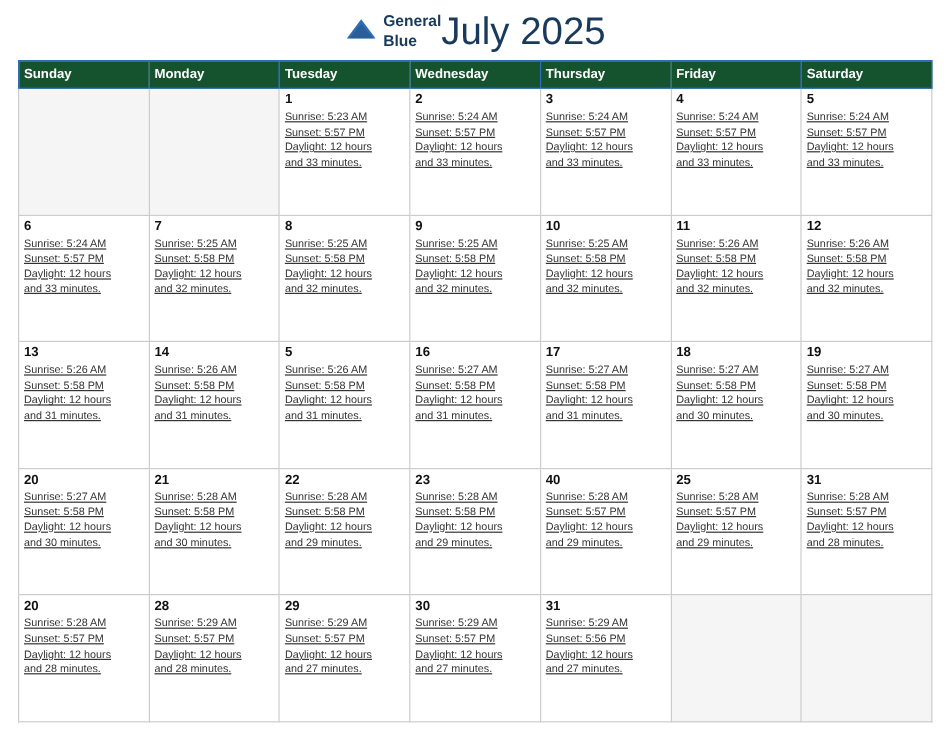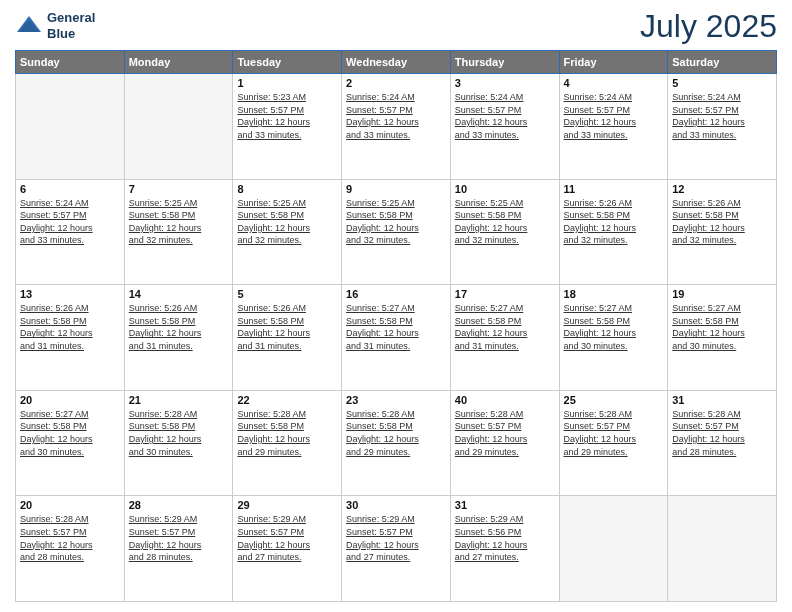--- a/index.html
+++ b/index.html
@@ -9,20 +9,21 @@
       width: 792px;
       height: 612px;
       overflow: hidden;
     }
     .page {
       width: 792px;
       height: 612px;
       padding: 10px 15px;
       display: flex;
       flex-direction: column;
+      align-items: center;
     }
     .header {
       display: flex;
       justify-content: space-between;
       align-items: flex-start;
       margin-bottom: 8px;
     }
     .logo {
       display: flex;
       align-items: center;
@@ -52,21 +53,21 @@
       color: #333;
       margin-top: 2px;
     }
     .calendar-table {
       width: 100%;
       border-collapse: collapse;
       flex: 1;
       font-size: 9.5px;
     }
     .calendar-table thead tr th {
-      background: #737373;
+      background: #14532d;
       color: #fff;
       padding: 5px 4px;
       text-align: left;
       font-size: 11px;
       font-weight: bold;
       border: 1px solid #2e6db4;
     }
     .calendar-table tbody tr td {
       border: 1px solid #ccc;
       vertical-align: top;

